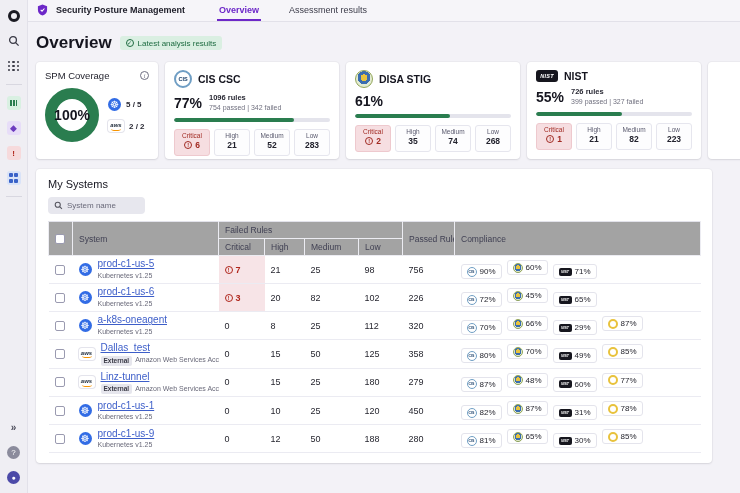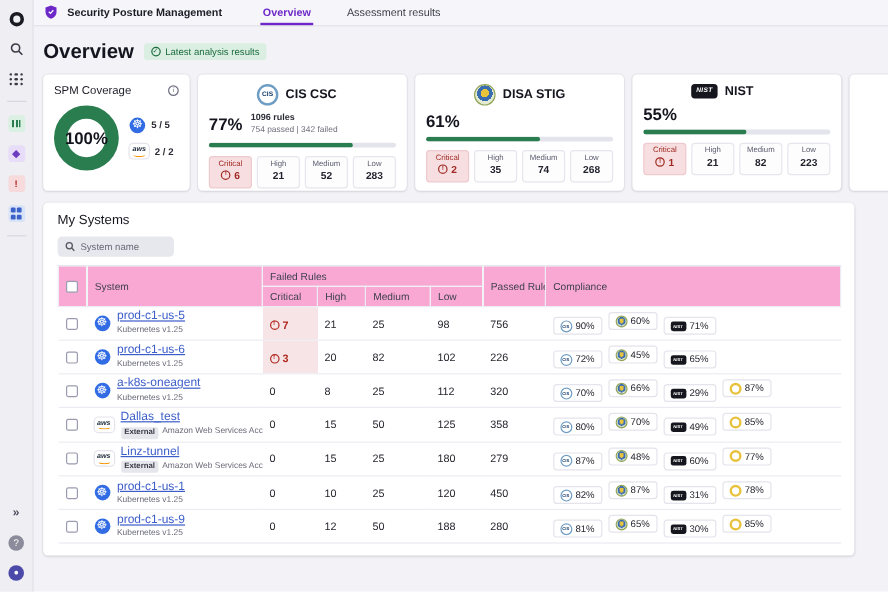--- a/index.html
+++ b/index.html
@@ -50,21 +50,21 @@
   .spm-body { display:flex; align-items:center; gap:9px; }
   .donut { width:54px; height:54px; border:11px solid #2a7d4f; border-radius:50%; display:flex; align-items:center; justify-content:center; flex:none; }
   .donut span { font-size:14px; font-weight:bold; color:#15151f; }
   .spm-stats { display:flex; flex-direction:column; gap:9px; }
   .spm-stat { display:flex; align-items:center; gap:5px; font-size:8px; font-weight:bold; color:#2a2a35; white-space:nowrap; }
   .ic-k8s { width:13px; height:13px; border-radius:50%; background:#326ce5; color:#fff; font-size:10px; line-height:13px; text-align:center; display:inline-block; flex:none; font-weight:normal; }
   .ic-aws { width:16px; height:12px; border-radius:3px; background:#fff; box-shadow:0 0 0 1px #e4e4ec; color:#232f3e; font-size:6px; font-weight:bold; font-style:italic; text-align:center; line-height:11px; display:inline-block; flex:none; position:relative; }
   .ic-aws::after { content:""; position:absolute; left:3px; right:3px; bottom:1.5px; height:3px; border-bottom:1.2px solid #f79400; border-radius:50%; }
 
   .bench { width:174px; height:97px; padding:8px 9px; flex:none; }
-  .bench-head { display:flex; align-items:center; gap:6px; margin-bottom:5px;margin-left:40px; }
+  .bench-head { display:flex; align-items:center; gap:6px; margin-bottom:5px; }
   .bench-logo { width:18px; height:18px; border-radius:50%; display:flex; align-items:center; justify-content:center; font-weight:bold; flex:none; }
   .logo-cis { border:2px solid #6f9ec4; color:#133a66; font-size:5.5px; background:#fff; }
   .logo-disa { background:radial-gradient(circle at 50% 42%, #e8c33c 0 3.5px, #3a6db0 3.5px 6.5px, #e3ecd2 6.5px); border:1px solid #92a558; }
   .logo-nist { border-radius:3px; width:22px; height:12px; background:#16161e; color:#fff; font-size:5.5px; font-style:italic; letter-spacing:.3px; }
   .bench-title { font-size:10.5px; font-weight:bold; color:#15151f; }
   .bench-stats { display:flex; align-items:center; gap:7px; margin-bottom:5px; }
   .bench-pct { font-size:14px; font-weight:bold; color:#15151f; }
   .bench-rules { font-size:7.5px; font-weight:bold; color:#2a2a35; line-height:1.35; }
   .bench-detail { font-size:7px; font-weight:normal; color:#70707f; }
   .pbar { height:4px; background:#e4e4ec; border-radius:2px; margin-bottom:7px; overflow:hidden; }
@@ -83,21 +83,21 @@
   .systems { width:676px; padding:9px 12px 10px 12px; }
   .sys-title { font-size:11px; font-weight:normal; color:#15151f; margin-bottom:7px; }
   .search-box { display:flex; align-items:center; gap:4px; width:97px; height:17px; background:#e7e7ee; border-radius:4px; padding:0 6px; margin-bottom:7px; }
   .search-box svg { flex:none; }
   .search-box input { border:none; background:transparent; outline:none; font-size:8px; color:#3a3a46; width:100%; font-family:"Liberation Sans",sans-serif; }
   .search-box input::placeholder { color:#6a6a7a; }
   .count-text { font-size:8px; color:#3f3f4e; margin-bottom:7px; }
 
   table { border-collapse:collapse; width:652px; table-layout:fixed; }
   col.c-cb{width:24px;} col.c-sys{width:146px;} col.c-crit{width:46px;} col.c-high{width:40px;} col.c-med{width:54px;} col.c-low{width:44px;} col.c-pass{width:52px;} col.c-comp{width:246px;}
-  thead th { font-size:8.5px; font-weight:normal; color:#3f3f52; text-align:left; padding:3px 6px; height:17px; border:1px solid #ececf2; border-top:1px solid #e2e2ea; background:#f9a8d4; white-space:nowrap; overflow:hidden; }
+  thead th { font-size:8.5px; font-weight:normal; color:#3f3f52; text-align:left; padding:3px 6px; height:17px; border:1px solid #ececf2; border-top:1px solid #e2e2ea; background:#a3a3a3; white-space:nowrap; overflow:hidden; }
   tbody td { font-size:9px; color:#26262f; padding:2px 6px; height:28px; border-top:1px solid #ebebf2; vertical-align:middle; white-space:nowrap; overflow:hidden; }
   tbody tr:last-child td { border-bottom:1px solid #ebebf2; }
   .cb { width:10px; height:10px; border:1px solid #9a9ab0; border-radius:2px; background:#fff; cursor:pointer; }
   .sys-cell { display:flex; align-items:center; gap:6px; }
   .sys-lines { line-height:1.25; min-width:0; }
   .sys-link { font-size:10px; color:#3d5ec9; text-decoration:underline; cursor:pointer; display:inline-block; }
   .sys-sub { font-size:7px; color:#6a6a7a; display:flex; align-items:center; gap:3px; margin-top:1px; }
   .ext-badge { background:#e6e6ed; color:#3a3a46; font-size:6.5px; font-weight:bold; padding:1px 3px; border-radius:2px; }
   td.crit-bg { background:#f7e4e7; }
   .crit-pill { display:inline-flex; align-items:center; gap:3px; color:#b0261c; font-weight:bold; font-size:9px; }
@@ -297,20 +297,22 @@
     </div>
   </section>
 
   <section class="card bench">
     <div class="bench-head">
       <span class="bench-logo logo-nist">NIST</span>
       <span class="bench-title">NIST</span>
     </div>
     <div class="bench-stats">
       <span class="bench-pct">55%</span>
+      <span class="bench-rules"><span>726 rules</span><br>
+        <span class="bench-detail">399 passed | 327 failed</span></span>
     </div>
     <div class="pbar">
           <div class="pbar-fill" style="width: 55%;"></div>
         </div>
     <div class="sev-row">
       <div class="sev-box crit">
         <span class="sev-label">Critical</span>
             <span class="sev-value">
               <span class="ico-circle alert-ico">!</span>
               <span class="sev-value-num">1</span>

